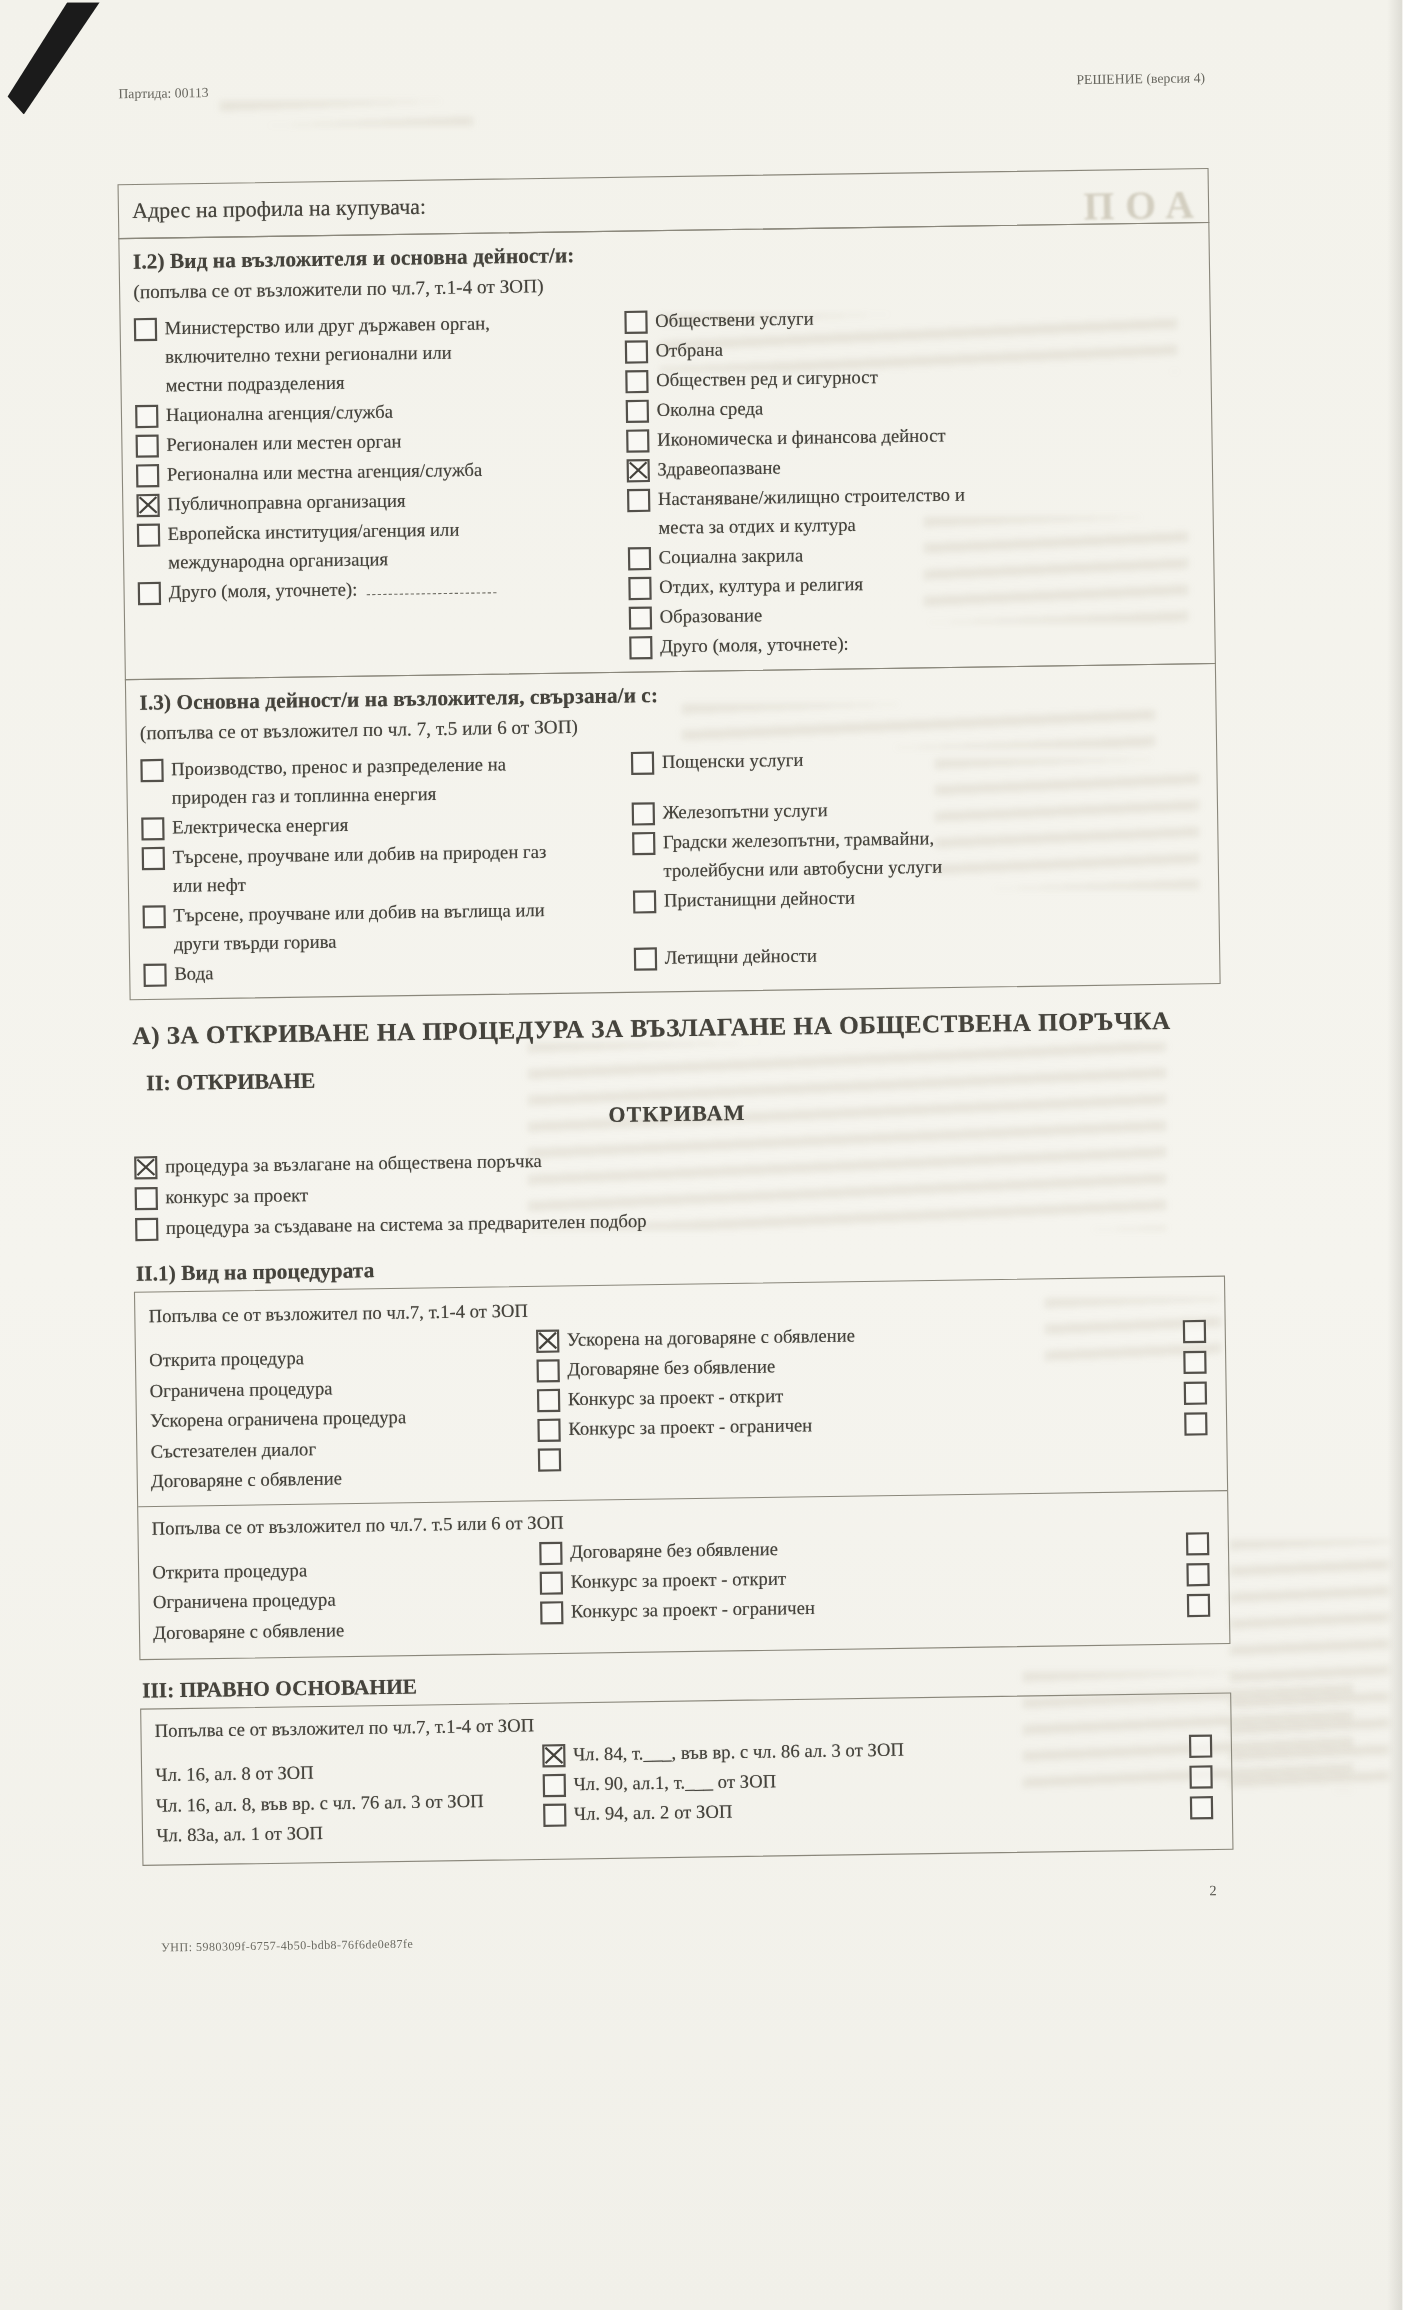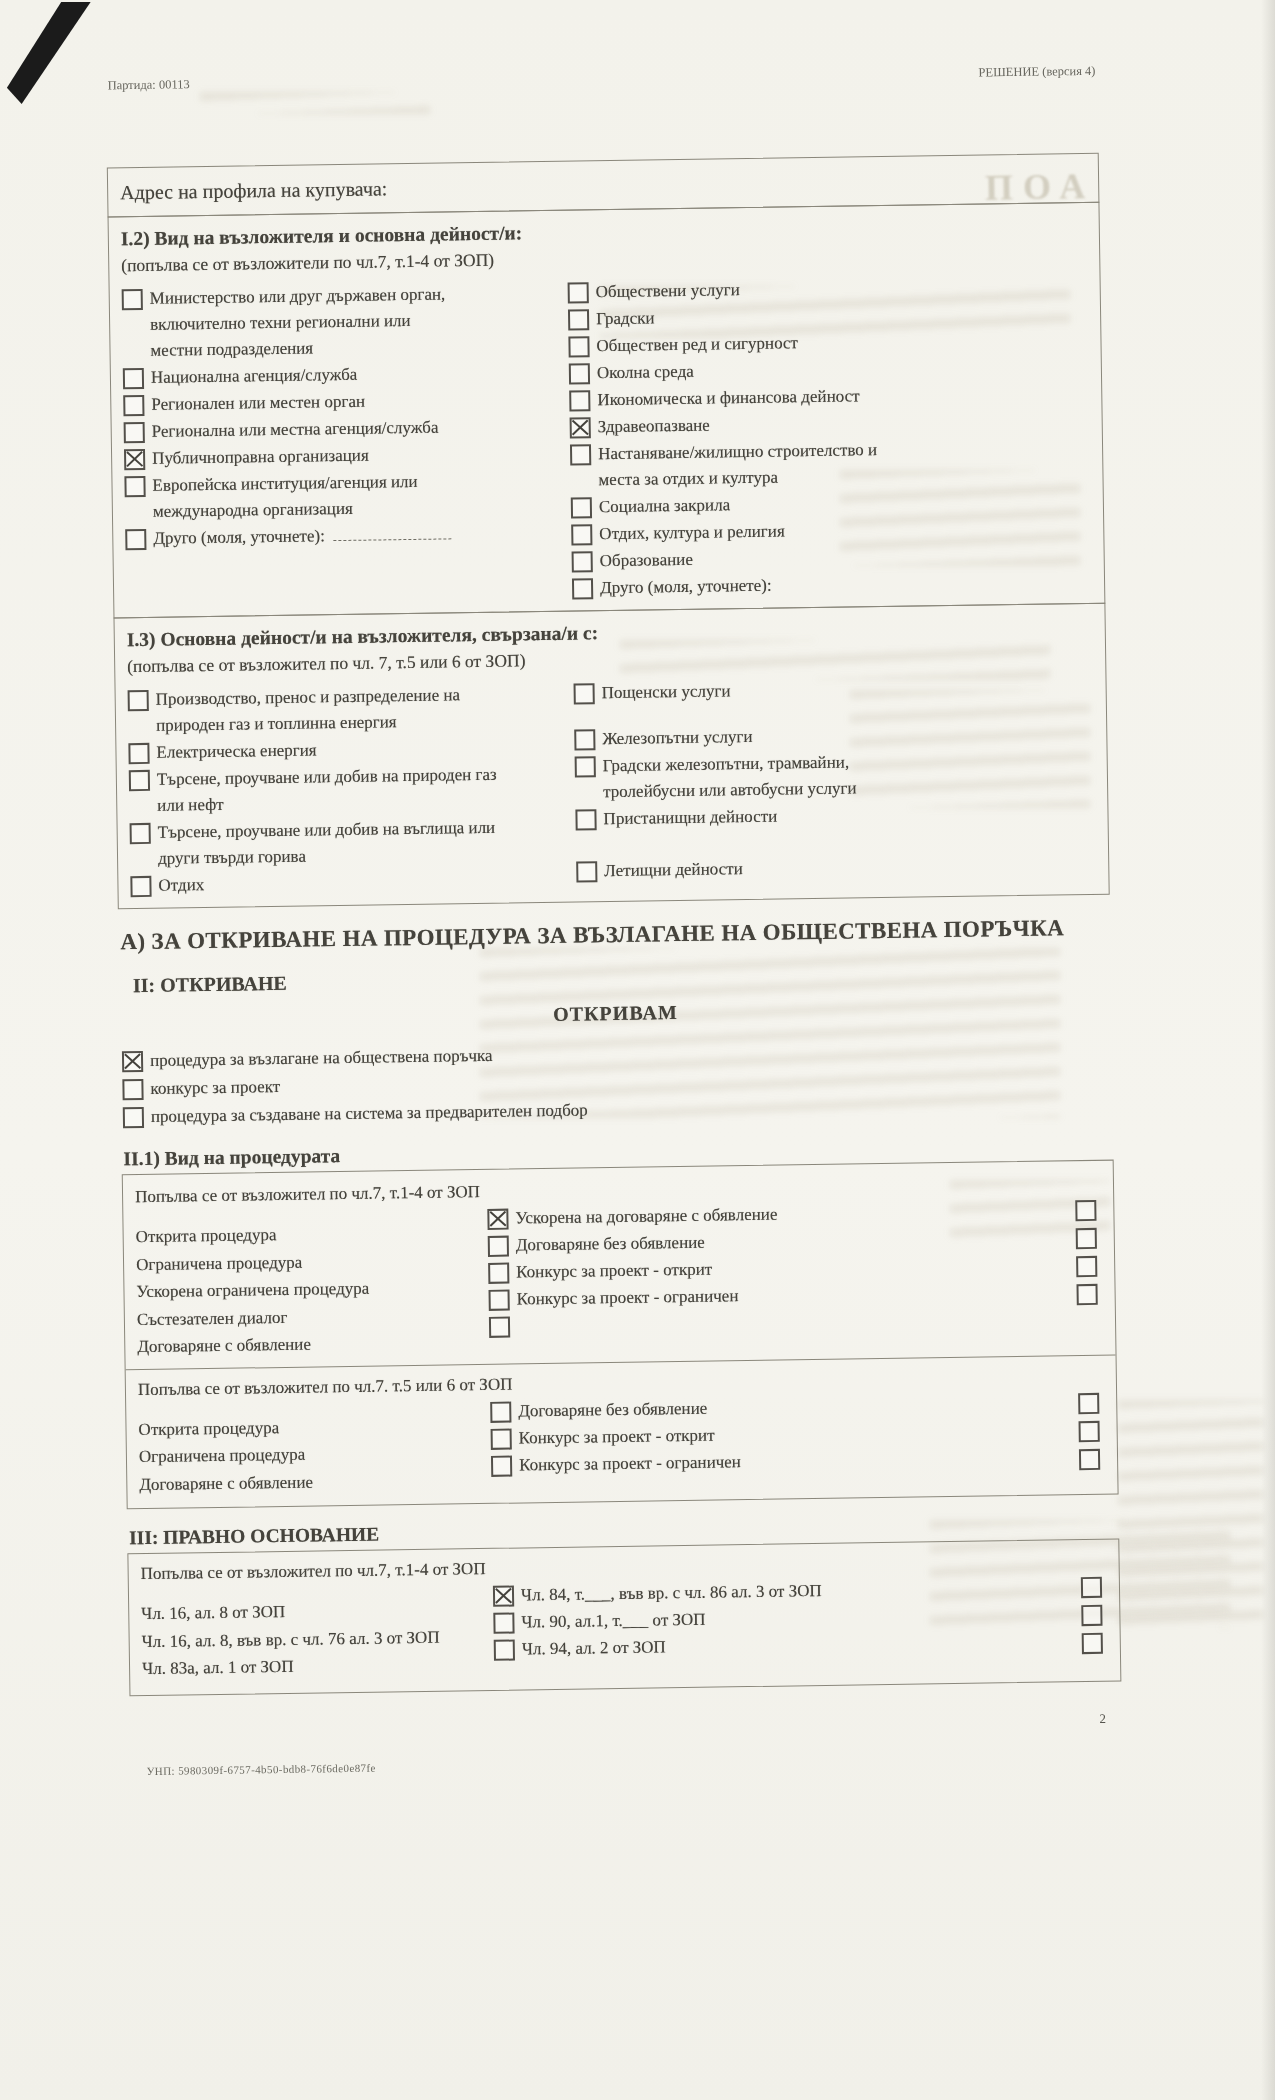--- a/index.html
+++ b/index.html
@@ -144,21 +144,21 @@
           <span class="lbl"><span>Друго (моля, уточнете):</span><span class="blank-line"></span></span>
         </div>
       </div>
       <div class="col-r">
         <div class="item">
           <span class="cb"></span>
           <span class="lbl">Обществени услуги</span>
         </div>
         <div class="item">
           <span class="cb"></span>
-          <span class="lbl">Градски</span>
+          <span class="lbl">Отбрана</span>
         </div>
         <div class="item">
           <span class="cb"></span>
           <span class="lbl">Обществен ред и сигурност</span>
         </div>
         <div class="item">
           <span class="cb"></span>
           <span class="lbl">Околна среда</span>
         </div>
         <div class="item">
@@ -209,21 +209,21 @@
         <div class="item">
           <span class="cb"></span>
           <span class="lbl">Търсене, проучване или добив на природен газ или нефт</span>
         </div>
         <div class="item">
           <span class="cb"></span>
           <span class="lbl">Търсене, проучване или добив на въглища или други твърди горива</span>
         </div>
         <div class="item">
           <span class="cb"></span>
-          <span class="lbl">Отдих</span>
+          <span class="lbl">Вода</span>
         </div>
       </div>
       <div class="col-r">
         <div class="item">
           <span class="cb"></span>
           <span class="lbl">Пощенски услуги</span>
         </div>
         <div class="item gap20">
           <span class="cb"></span>
           <span class="lbl">Железопътни услуги</span>

